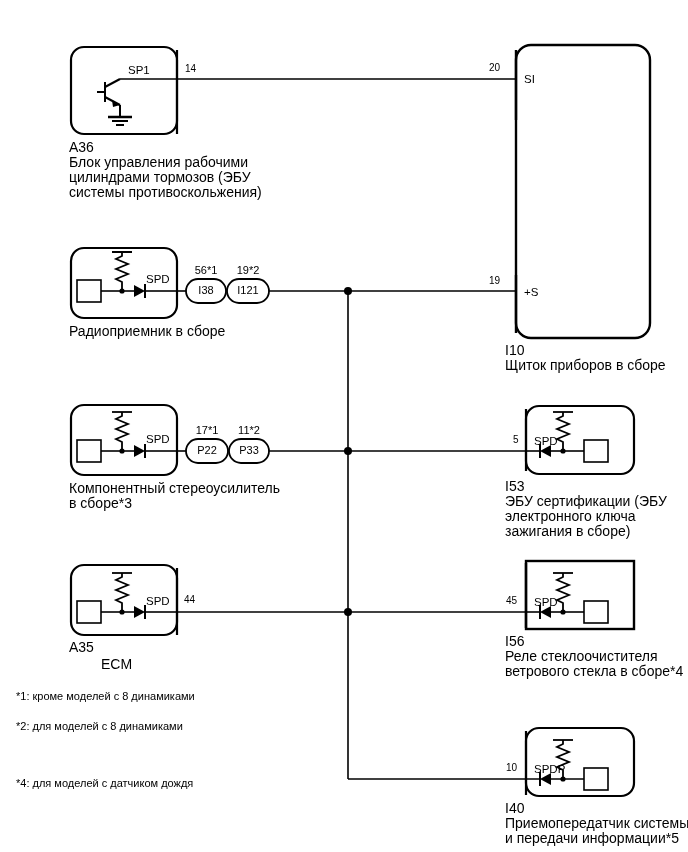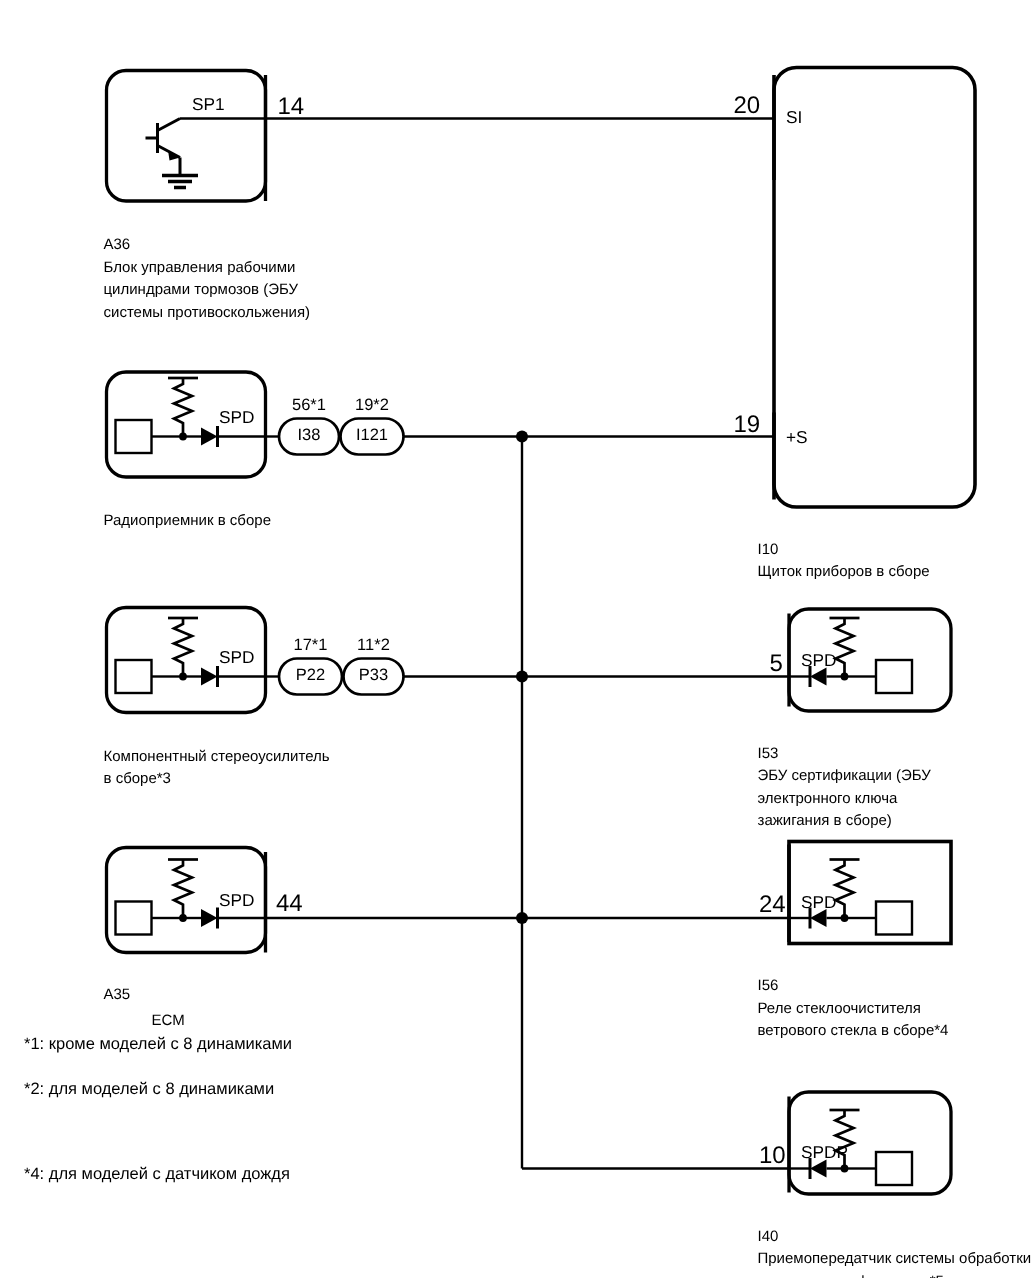--- a/index.html
+++ b/index.html
@@ -1,23 +1,23 @@
 <!DOCTYPE html>
 <html><head>
 <meta charset="utf-8">
 <style>
   html,body{margin:0;padding:0;background:#fff;}
   body{width:688px;height:852px;position:relative;
        font-family:"Liberation Sans","DejaVu Sans",sans-serif;color:#000;}
   #stage{position:absolute;left:0;top:0;width:688px;height:852px;overflow:hidden;border-radius:13px;}
   svg#wires{position:absolute;left:0;top:0;width:688px;height:852px;}
   .lbl{position:absolute;font-size:11.5px;line-height:14px;white-space:pre;}
-  .cap{position:absolute;font-size:10px;line-height:15px;white-space:pre;margin-top:16px;}
+  .cap{position:absolute;font-size:14px;line-height:15px;white-space:pre;}
   .note{position:absolute;font-size:11px;line-height:14px;white-space:pre;}
-  .pin{position:absolute;font-size:16px;}
+  .pin{position:absolute;font-size:10px;}
   .conn-txt{position:absolute;font-size:11px;text-align:center;}
 </style>
 </head>
 <body>
 
 <div id="stage">
 
   <svg id="wires" viewBox="0 0 688 852" xmlns="http://www.w3.org/2000/svg">
     <defs></defs>
 
@@ -204,21 +204,21 @@
   <div class="cap" style="left:69px;top:640px;">A35</div>
   <div class="cap" style="left:101px;top:657px;">ECM</div>
 
   <div class="pin" style="left:513px;top:434px;">5</div>
   <div class="lbl" style="left:534px;top:434px;">SPD</div>
   <div class="cap" style="left:505px;top:479px;">I53</div>
   <div class="cap" style="left:505px;top:494px;white-space:pre;">ЭБУ сертификации (ЭБУ
 электронного ключа
 зажигания в сборе)</div>
 
-  <div class="pin" style="left:506px;top:595px;">24</div>
+  <div class="pin" style="left:506px;top:595px;">45</div>
   <div class="lbl" style="left:534px;top:595px;">SPD</div>
   <div class="cap" style="left:505px;top:634px;">I56</div>
   <div class="cap" style="left:505px;top:649px;white-space:pre;">Реле стеклоочистителя
 ветрового стекла в сборе*4</div>
 
   <div class="pin" style="left:506px;top:762px;text-align:right;">10</div>
   <div class="lbl" style="left:534px;top:762px;">SPDP</div>
   <div class="cap" style="left:505px;top:801px;">I40</div>
   <div class="cap" style="left:505px;top:816px;white-space:pre;">Приемопередатчик системы обработки
 и передачи информации*5</div>

